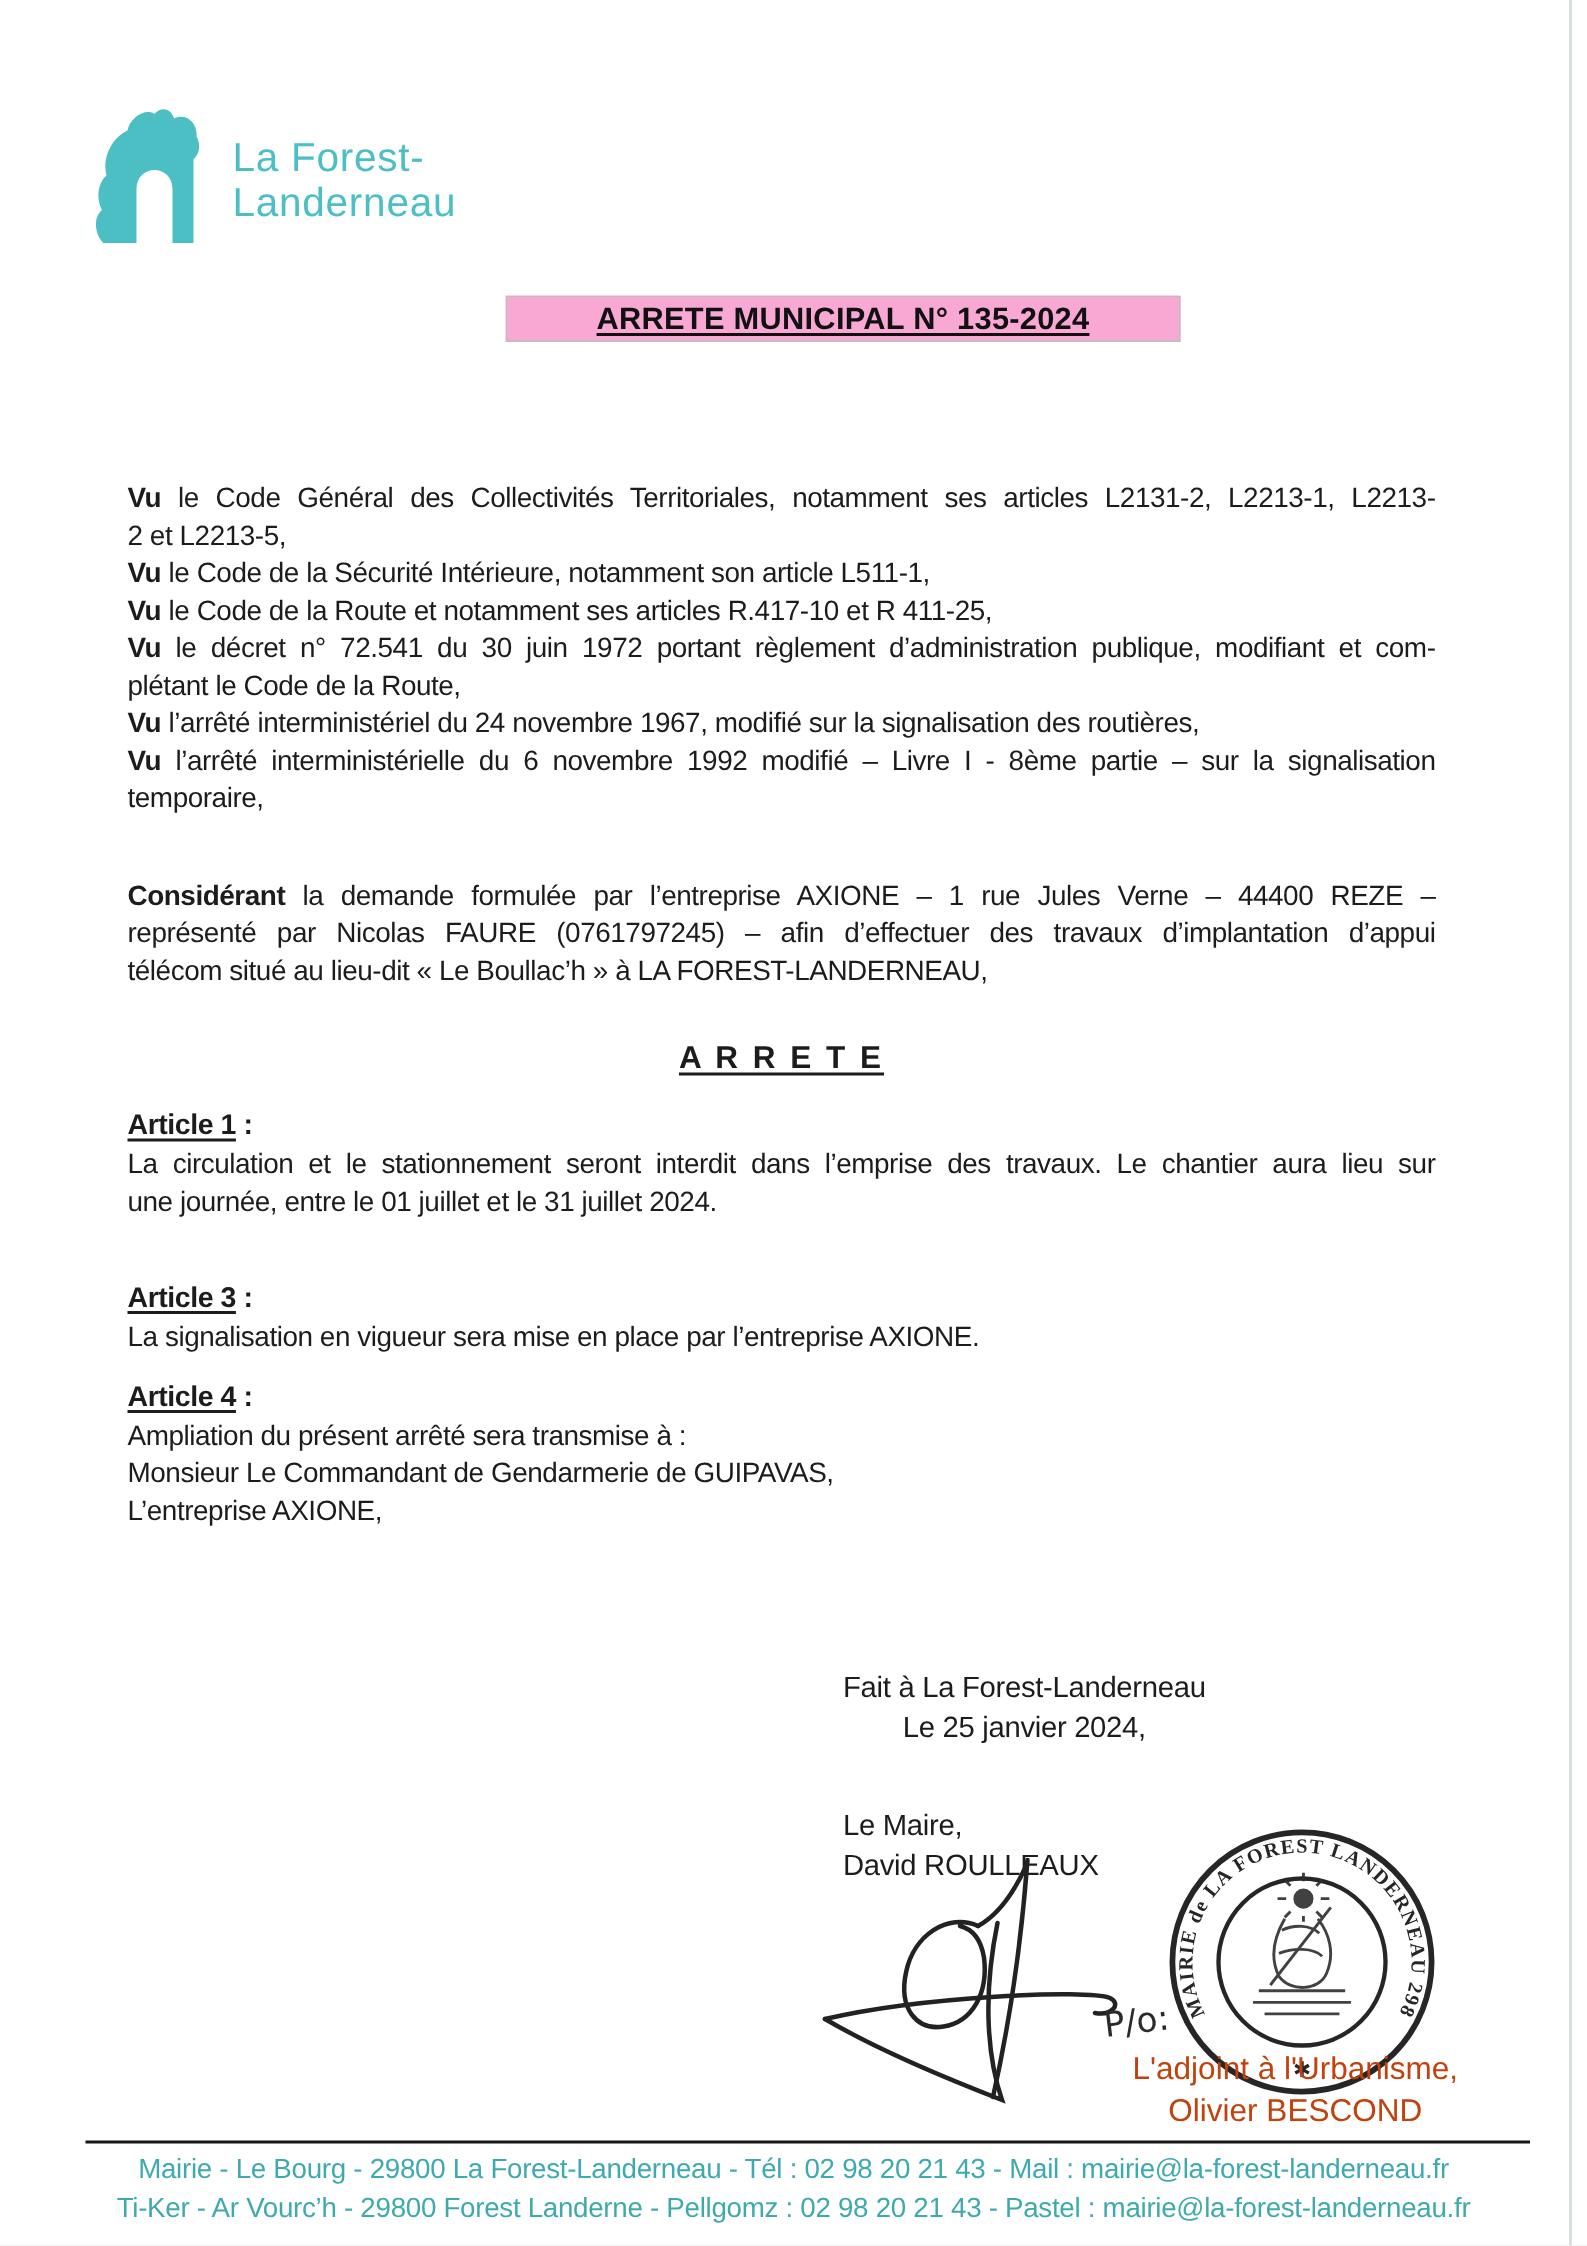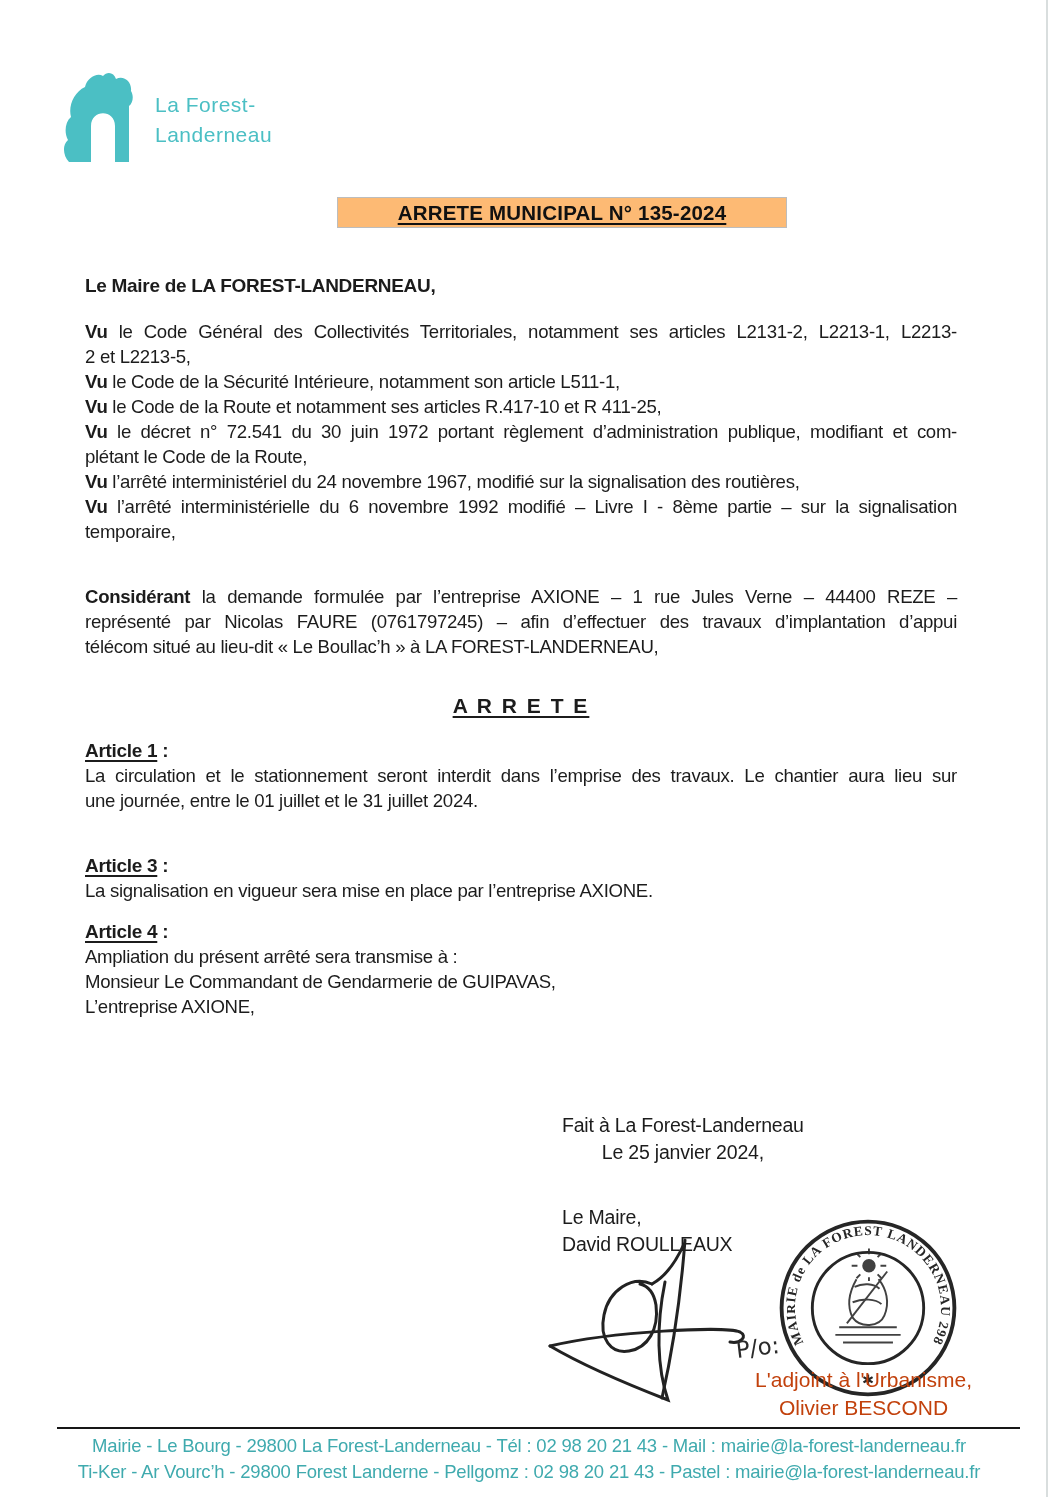--- a/index.html
+++ b/index.html
@@ -7,26 +7,26 @@
     position:relative;width:1058px;height:1497px;background:#ffffff;
     font-family:"Liberation Sans",sans-serif;color:#1c1c1c;overflow:hidden;
     margin:0 auto;
   }
   
   .scan-edge{position:absolute;left:1046px;top:0;width:2px;height:1497px;background:#d2d8d8;opacity:.85;}
 
   
   .logo{position:absolute;left:62px;top:72px;width:300px;height:96px;}
   .logo svg{position:absolute;left:0;top:0;}
-  .logo-text{position:absolute;left:93px;top:18px;font-size:21px;line-height:30px;
+  .logo-text{position:absolute;left:93px;top:18px;font-size:27px;line-height:30px;
     color:#4BBFC4;letter-spacing:.5px;font-weight:400;}
 
   
   .title-bar{position:absolute;left:337px;top:197px;width:450px;height:31px;
-    background:#fdba74;display:flex;align-items:center;justify-content:center;
+    background:#f9a8d4;display:flex;align-items:center;justify-content:center;
     box-shadow:inset 0 0 0 1px #bdbdbd;}
   .title-bar span{font-weight:bold;font-size:20.5px;color:#111;
     text-decoration:underline;text-decoration-thickness:2px;text-underline-offset:3px;
     letter-spacing:.2px;}
 
   
   .sec{position:absolute;left:85px;width:872px;font-size:18.6px;letter-spacing:-0.3px;}
   .line{display:block;line-height:25px;white-space:nowrap;}
   .line.stretch{white-space:normal;text-align:justify;text-align-last:justify;}
   .para{margin:0;padding:0;}
@@ -65,23 +65,20 @@
     <div class="logo-text">
       <div>La Forest-</div>
       <div>Landerneau</div>
     </div>
   </div>
 
   <div class="title-bar">
     <span>ARRETE MUNICIPAL N° 135-2024</span>
   </div>
 
-  <div class="sec" style="top:273px;">
-    <span class="line salutation">Le Maire de LA FOREST-LANDERNEAU,</span>
-  </div>
 
   <div class="sec" style="top:319px;">
     <p class="para">
       <span class="line stretch"><b>Vu</b><span> le Code Général des Collectivités Territoriales, notamment ses articles L2131-2, L2213-1, L2213-</span></span>
       <span class="line">2 et L2213-5,</span>
     </p>
     <p class="para">
       <span class="line"><b>Vu</b><span> le Code de la Sécurité Intérieure, notamment son article L511-1,</span></span>
     </p>
     <p class="para">

